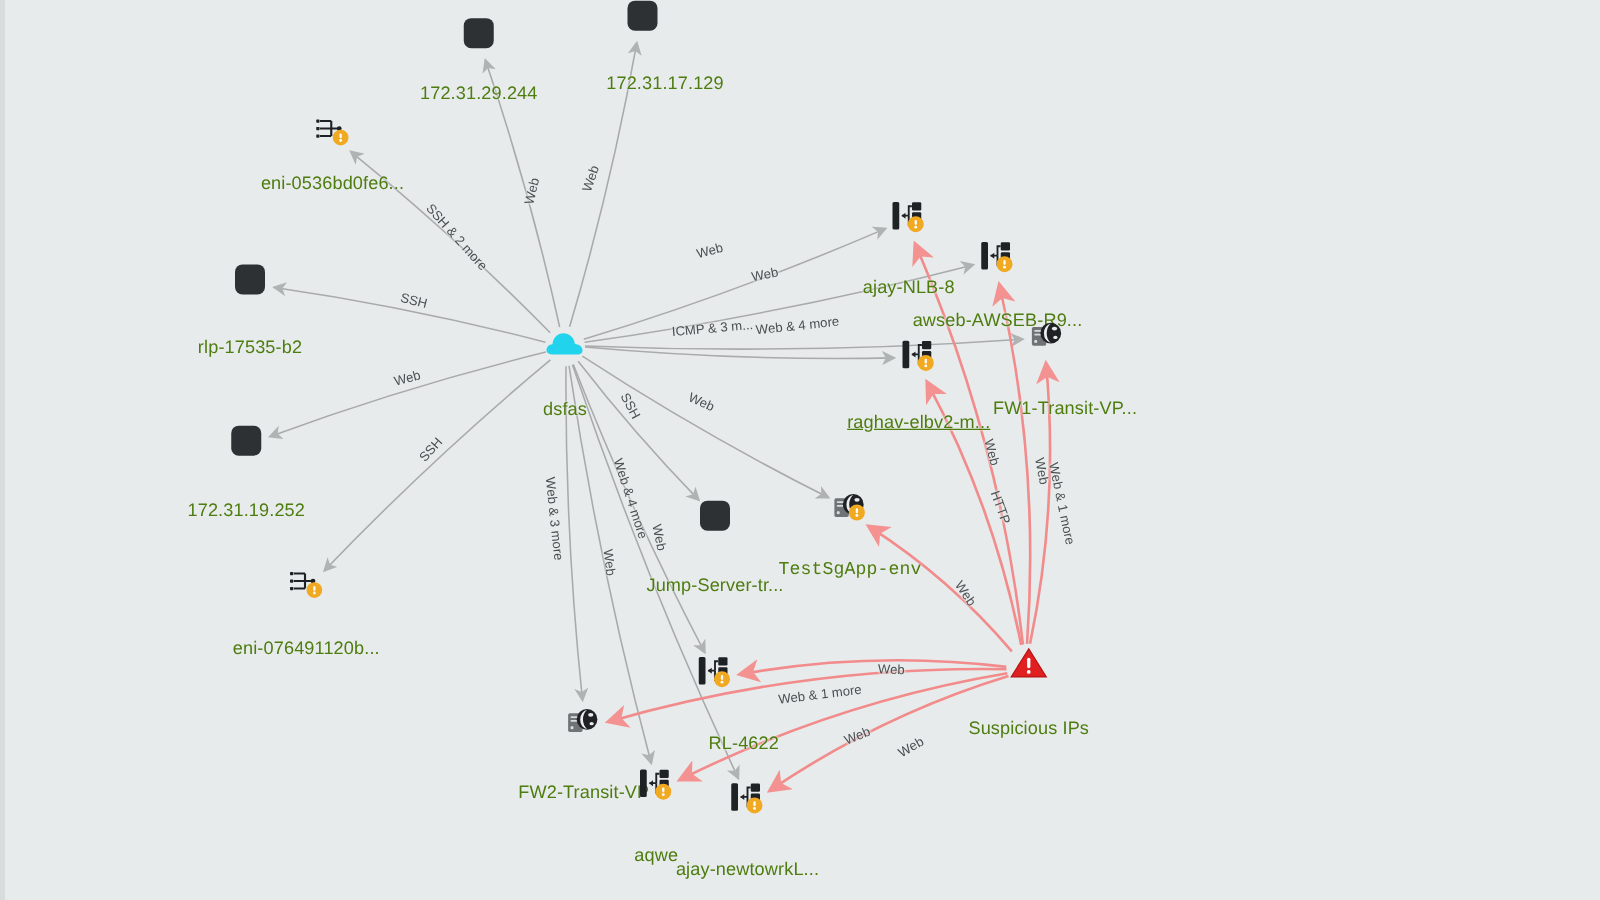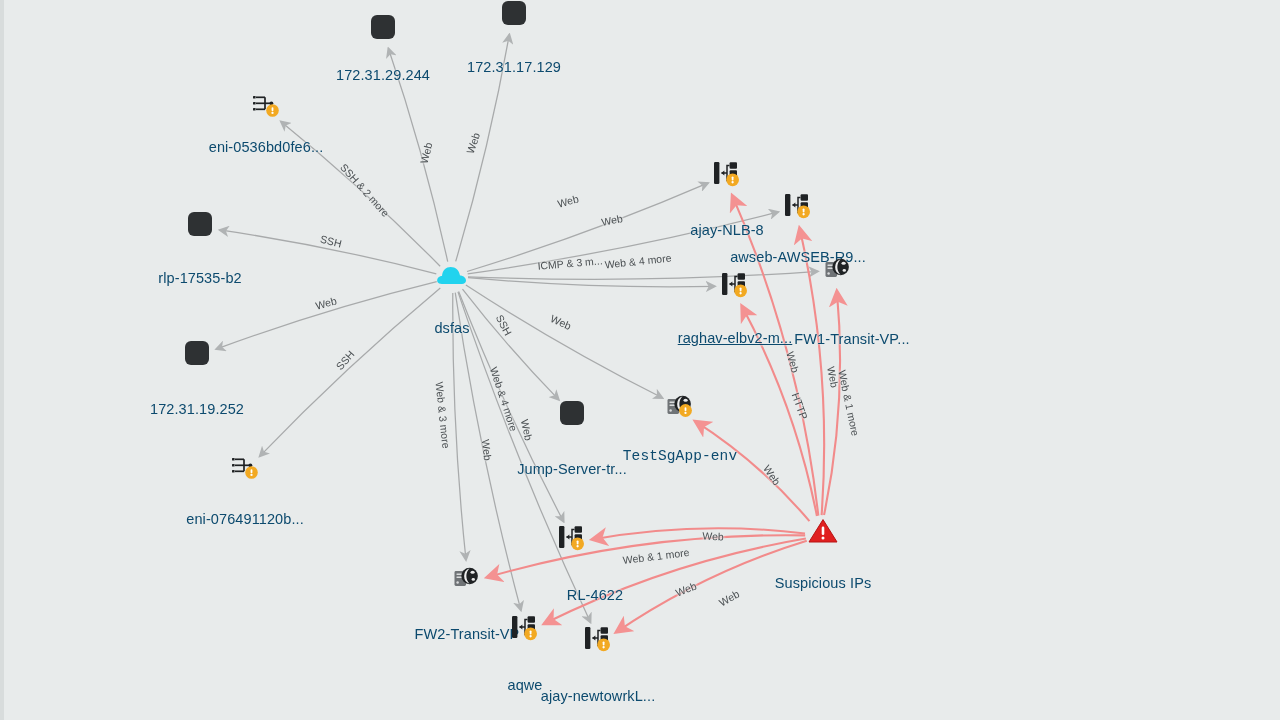--- a/index.html
+++ b/index.html
@@ -42,21 +42,21 @@
   .node-icon {
     position: absolute;
     left: 50%; top: 50%;
     transform: translate(-50%, -50%);
   }
   .node-label {
     position: absolute;
     left: 50%;
     white-space: nowrap;
     font-size: 14.5px;
-    color: #0c4a6e;
+    color: #4d7c0f;
     letter-spacing: 0.1px;
     transform: translateX(-50%);
     text-shadow: 0 0 2px #e8ebeb, 0 0 2px #e8ebeb;
   }
   .edge-label {
     position: absolute;
     font-size: 10.5px;
     color: #4a4f52;
     white-space: nowrap;
     transform-origin: 50% 50%;
@@ -139,21 +139,21 @@
       <div class="node" style="left: 383px; top: 29px;">
         <div class="node-icon"><svg width="30" height="30" viewBox="0 0 30 30" xmlns="http://www.w3.org/2000/svg">
             <rect x="3" y="3" width="24" height="24" rx="6" fill="#2e3133"></rect>
           </svg></div>
         <div class="node-label" style="top: 38px;">172.31.29.244</div>
       </div>
       <div class="node" style="left: 514px; top: 15px;">
         <div class="node-icon"><svg width="30" height="30" viewBox="0 0 30 30" xmlns="http://www.w3.org/2000/svg">
             <rect x="3" y="3" width="24" height="24" rx="6" fill="#2e3133"></rect>
           </svg></div>
-        <div class="node-label" style="top: 44px;">172.31.17.129</div>
+        <div class="node-label" style="top: 44px; margin-left: 18px;">172.31.17.129</div>
       </div>
       <div class="node" style="left: 266px; top: 108px;">
         <div class="node-icon"><svg width="30" height="26" viewBox="0 0 30 26" xmlns="http://www.w3.org/2000/svg">
             <g fill="#1f2224">
               <rect x="2" y="3" width="2.6" height="2.6" rx="0.5"></rect>
               <rect x="2" y="9" width="2.6" height="2.6" rx="0.5"></rect>
               <rect x="2" y="15" width="2.6" height="2.6" rx="0.5"></rect>
             </g>
             <g stroke="#1f2224" stroke-width="1.7" fill="none">
               <path d="M5 4.3 H14"></path>
@@ -305,21 +305,21 @@
               <rect x="3.4" y="11.4" width="7.6" height="1.5" rx="0.6"></rect>
             </g>
             <circle cx="4.6" cy="17.6" r="1.25" fill="#d9dbdc"></circle>
             <circle cx="16.6" cy="11" r="8.3" fill="#1f2224"></circle>
             <g fill="#ffffff">
               <path d="M16.6 3.2 a8.3 8.3 0 0 0 0 15.6 a11 11 0 0 1 0 -15.6 z" opacity="0.92"></path>
               <ellipse cx="19.6" cy="7.3" rx="2.1" ry="1.5" opacity="0.9"></ellipse>
               <ellipse cx="20.3" cy="14.4" rx="1.7" ry="1.3" opacity="0.9"></ellipse>
             </g>
           </svg></div>
-        <div class="node-label" style="top: 60px; padding-left: 28px;">FW1-Transit-VP...</div>
+        <div class="node-label" style="top: 48px; padding-left: 28px;">FW1-Transit-VP...</div>
       </div>
       <div class="node" style="left: 823px; top: 533px;">
         <div class="node-icon"><svg width="32" height="28" viewBox="0 0 32 28" xmlns="http://www.w3.org/2000/svg">
             <path d="M16 2.6 L30 25 L2 25 Z" fill="#e02020" stroke="#b81414" stroke-width="1"></path>
             <rect x="14.7" y="9.6" width="2.6" height="8.4" rx="1.3" fill="#ffffff"></rect>
             <circle cx="16" cy="21" r="1.5" fill="#ffffff"></circle>
           </svg></div>
         <div class="node-label" style="top: 42px;">Suspicious IPs</div>
       </div>
       <div class="node" style="left: 572px; top: 540px;">

